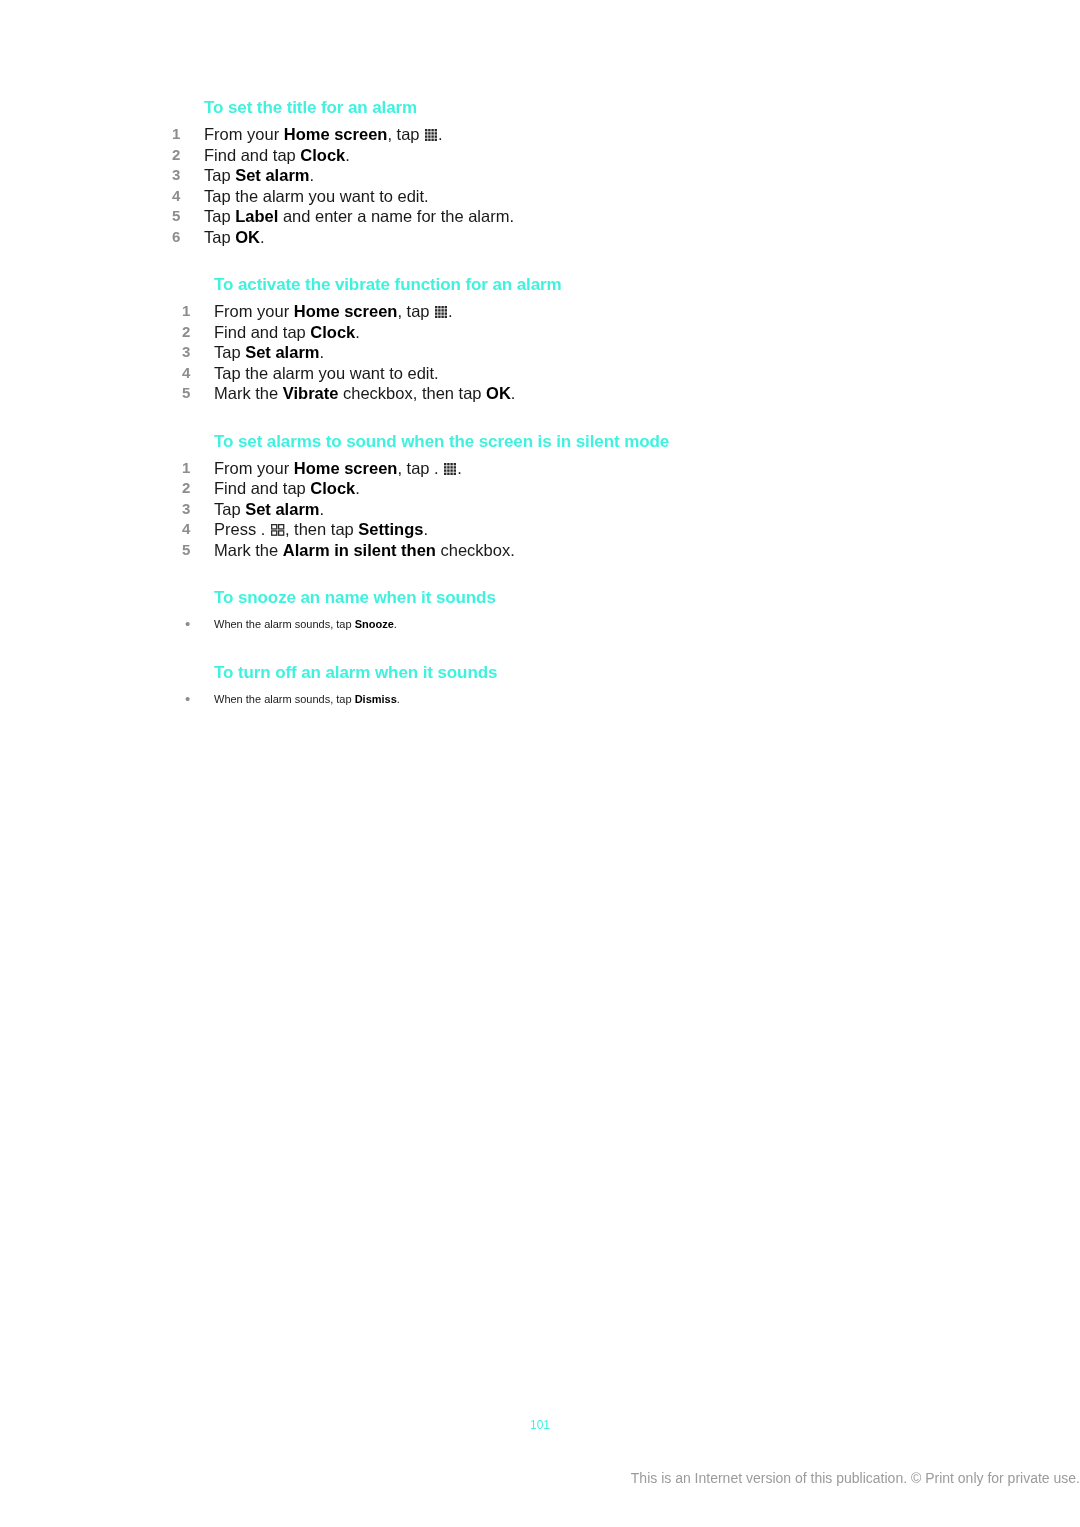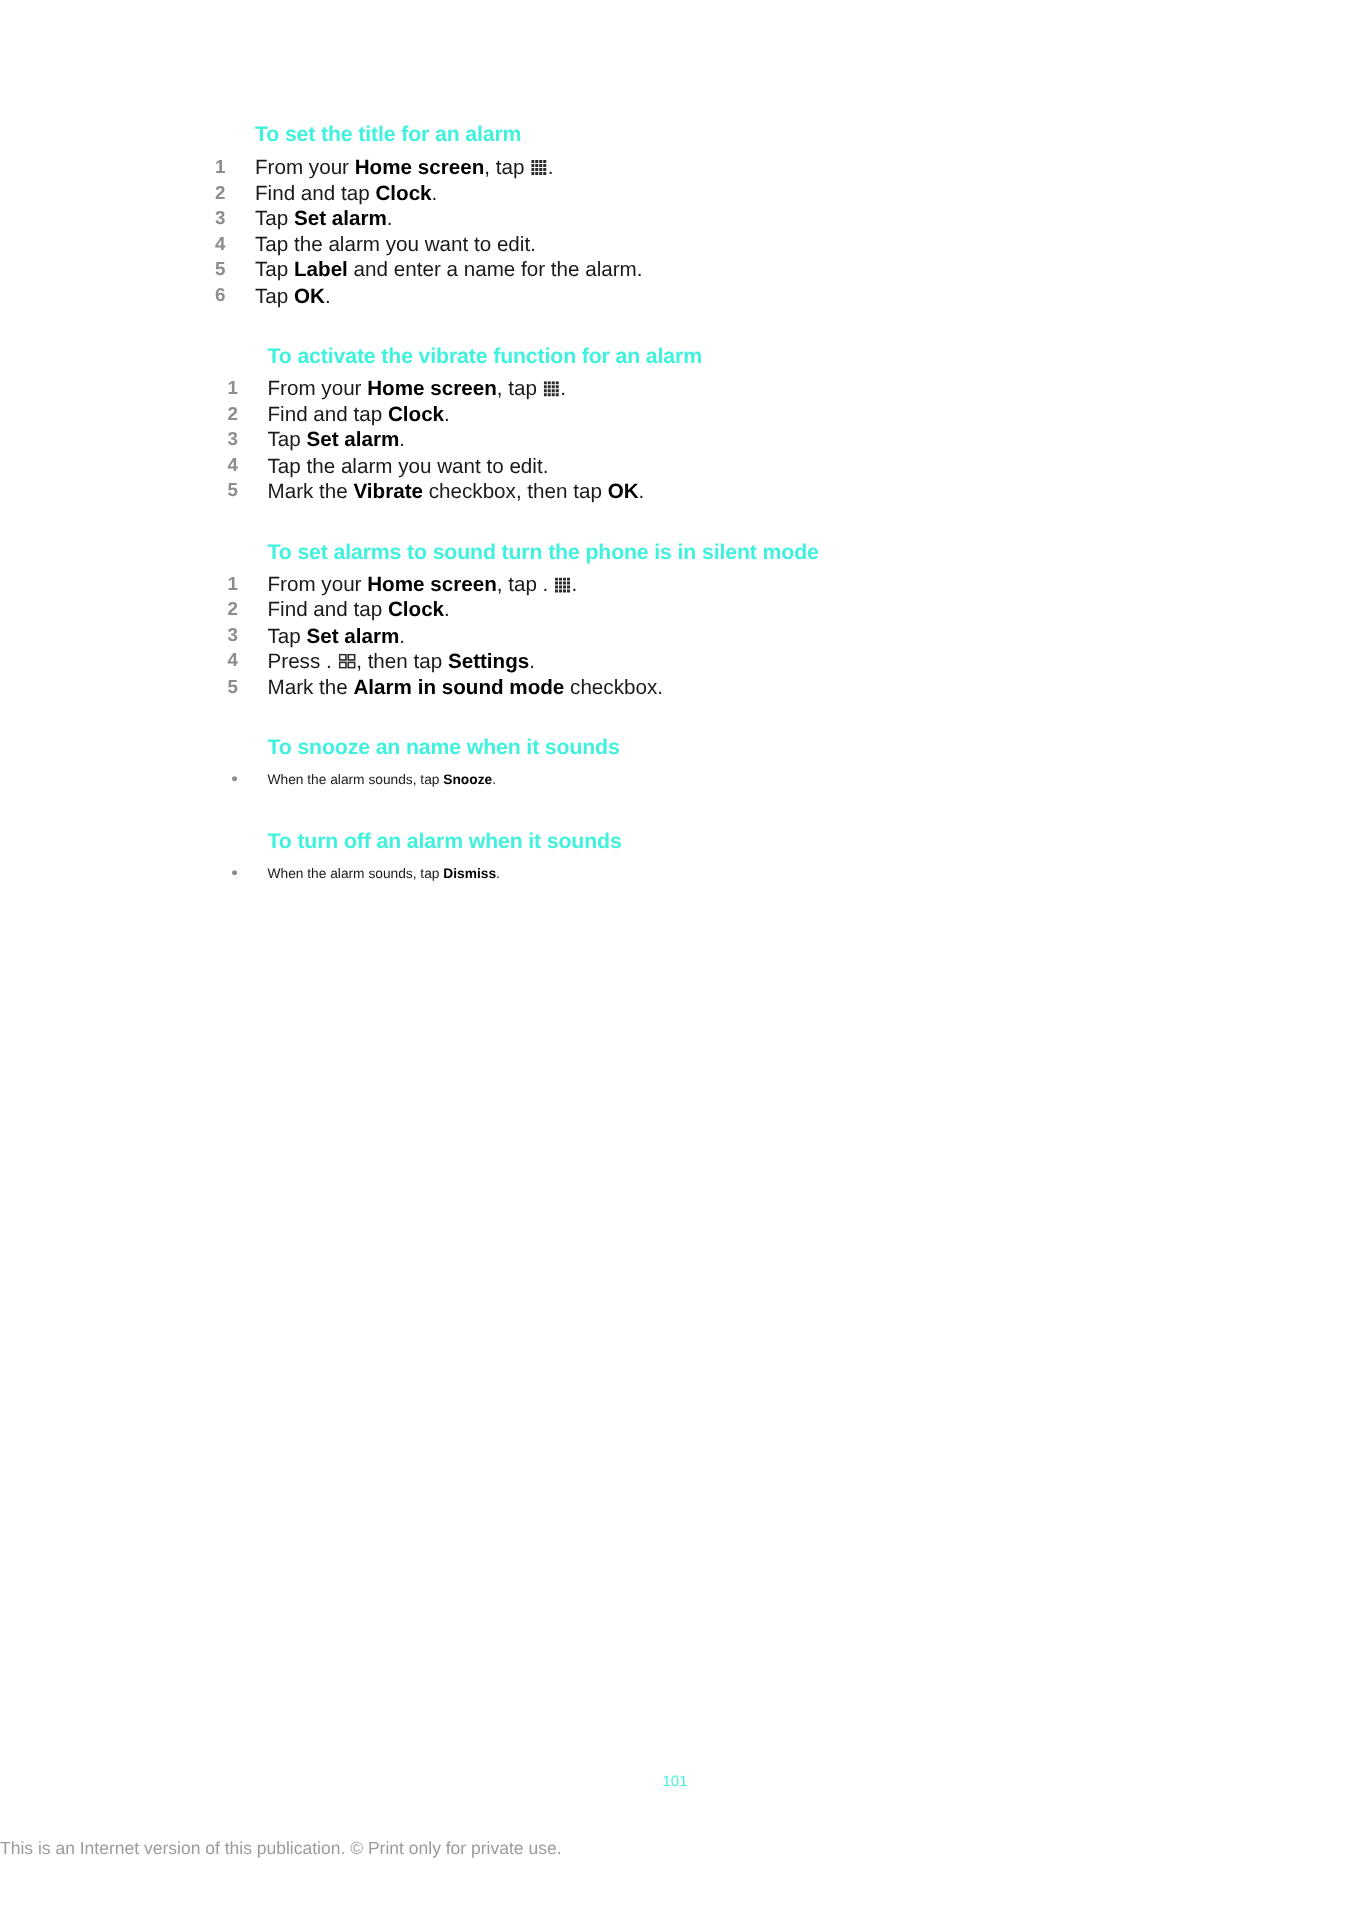--- a/index.html
+++ b/index.html
@@ -133,21 +133,21 @@
     text-align: center;
     color: #40f2de;
     font-size: 12px;
     font-weight: normal;
   }
   .footer-note {
     position: absolute;
     left: 0;
     top: 1470px;
     width: 1080px;
-    text-align: left;
+    text-align: right;
     color: #9b9b9b;
     font-size: 14px;
     font-weight: normal;
   }
 </style>
 </head>
 <body>
 
 <div class="page">
 
@@ -254,21 +254,21 @@
 
         <li class="step">
           <span class="step-num">5</span>
           <span class="step-body"><span>Mark the </span><b>Vibrate</b><span> checkbox, then tap </span><b>OK</b><span>.</span></span>
         </li>
 
       </ol>
     </div>
 
     <div class="section">
-      <div class="sec-heading">To set alarms to sound turn the phone is in silent mode</div>
+      <div class="sec-heading">To set alarms to sound when the screen is in silent mode</div>
       <ol class="steps">
 
         <li class="step">
           <span class="step-num">1</span>
           <span class="step-body"><span>From your </span><b>Home screen</b><span>, tap . </span><span class="icon-appdrawer"><svg viewBox="0 0 13 13" width="13" height="13">
                   <g fill="#2b2b2b">
                     <rect x="0" y="0" width="2.4" height="2.4"></rect>
                     <rect x="3.2" y="0" width="2.4" height="2.4"></rect>
                     <rect x="6.4" y="0" width="2.4" height="2.4"></rect>
                     <rect x="9.6" y="0" width="2.4" height="2.4"></rect>
@@ -305,21 +305,21 @@
                     <rect x="0.65" y="0.65" width="5.1" height="4.3"></rect>
                     <rect x="7.6" y="0.65" width="5.1" height="4.3"></rect>
                     <rect x="0.65" y="6.9" width="5.1" height="4.3"></rect>
                     <rect x="7.6" y="6.9" width="5.1" height="4.3"></rect>
                   </g>
                 </svg></span><span>, then tap </span><b>Settings</b><span>.</span></span>
         </li>
 
         <li class="step">
           <span class="step-num">5</span>
-          <span class="step-body"><span>Mark the </span><b>Alarm in sound mode</b><span> checkbox.</span></span>
+          <span class="step-body"><span>Mark the </span><b>Alarm in silent then</b><span> checkbox.</span></span>
         </li>
 
       </ol>
     </div>
 
     <div class="section">
       <div class="sec-heading">To snooze an name when it sounds</div>
       <ul class="bullets">
         <li class="bullet-item">
           <span class="bullet-dot">•</span>

